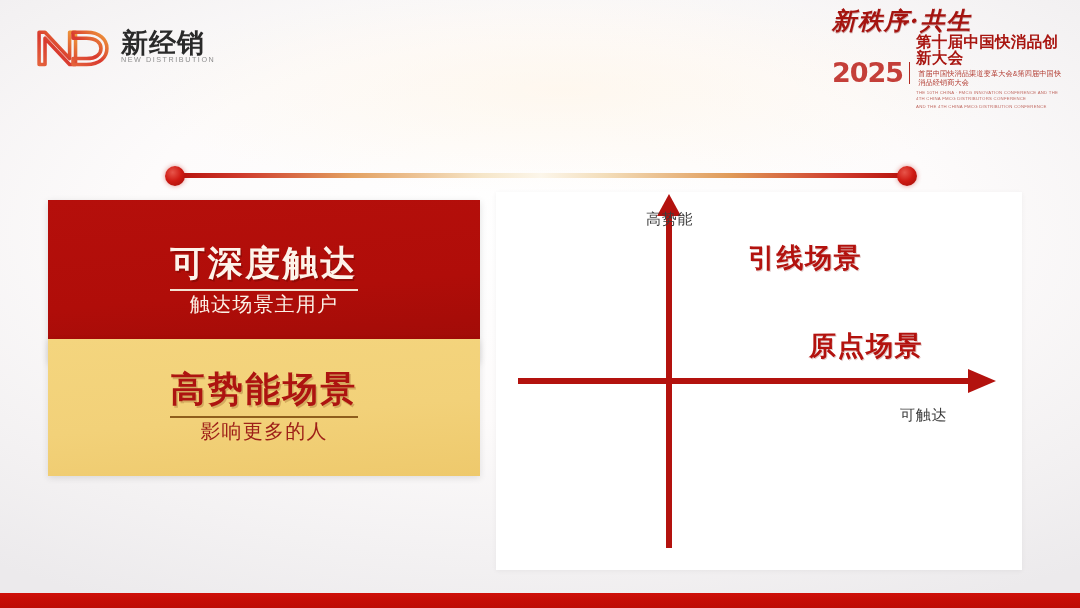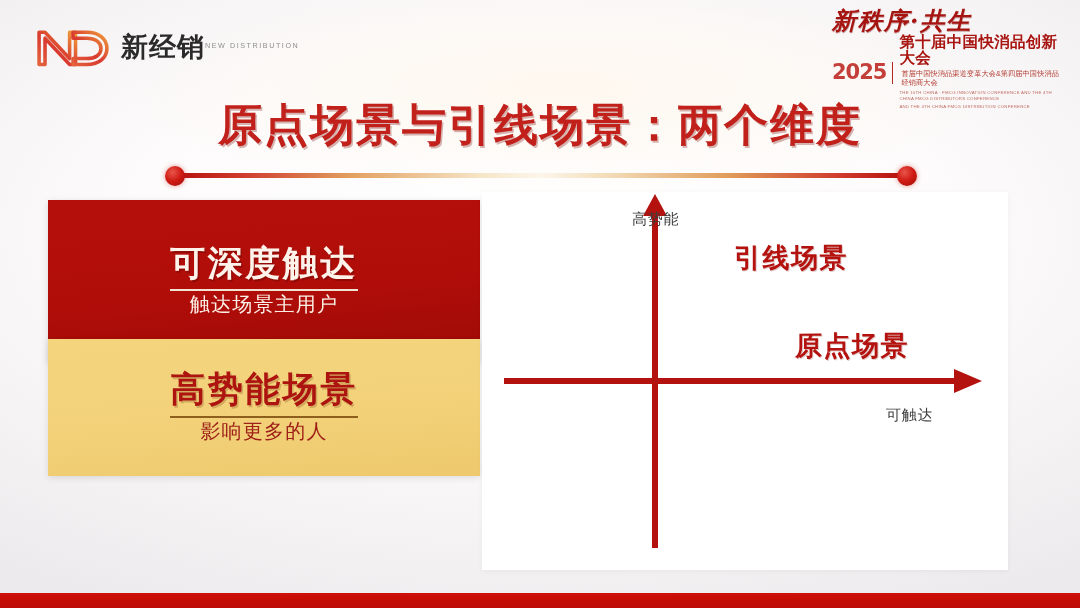--- a/index.html
+++ b/index.html
@@ -38,25 +38,24 @@
     display: flex;
     align-items: center;
     gap: 9px;
   }
   .brand-mark {
     width: 78px; height: 46px;
     display: block;
   }
   .brand-text {
     display: flex;
-    flex-direction: row;
+    flex-direction: column;
     justify-content: center;
     line-height: 1;
     padding-top: 2px;
-    align-items: center;
   }
   .brand-cn {
     font-size: 27px;
     font-weight: 700;
     color: #2a2a2a;
     letter-spacing: 1px;
     font-family: "DejaVu Sans", "Liberation Sans", sans-serif;
   }
   .brand-en {
     font-size: 7.2px;
@@ -84,21 +83,21 @@
     text-shadow: 0.5px 0.5px 0 rgba(120,10,8,0.35);
   }
   .conf-row {
     display: flex;
     align-items: center;
     justify-content: center;
     gap: 6px;
     margin-top: 2px;
   }
   .conf-year {
-    font-size: 21px;
+    font-size: 27px;
     font-weight: 700;
     color: #c0302a;
     letter-spacing: -1px;
     font-family: "DejaVu Sans", sans-serif;
     line-height: 1;
     opacity: 0.92;
   }
   .conf-bar {
     width: 1.5px;
     height: 22px;
@@ -214,21 +213,21 @@
     font-size: 20px;
     letter-spacing: 1.2px;
     font-family: "DejaVu Sans", "Liberation Sans", sans-serif;
   }
   .card-red .card-sub  { color: #fbefe5; }
   .card-gold .card-sub { color: #9e2018; font-weight: 500; }
 
   
   .panel {
     position: absolute;
-    left: 482px; top: 192px;
+    left: 496px; top: 192px;
     width: 526px; height: 378px;
     background: #ffffff;
     box-shadow: 0 1px 5px rgba(0,0,0,0.05);
   }
   .axis-svg {
     position: absolute;
     left: 0; top: 0;
     width: 526px; height: 378px;
   }
   .qlabel {
@@ -295,21 +294,20 @@
       <div class="conf-bar"></div>
       <div>
         <div class="conf-main">第十届中国快消品创新大会</div>
         <div class="conf-sub">首届中国快消品渠道变革大会&amp;第四届中国快消品经销商大会</div>
         <div class="conf-en">THE 10TH CHINA · FMCG INNOVATION CONFERENCE AND THE 4TH CHINA FMCG DISTRIBUTORS CONFERENCE</div>
         <div class="conf-en">AND THE 4TH CHINA FMCG DISTRIBUTION CONFERENCE</div>
       </div>
     </div>
   </div>
 
-  <div class="title">原点场景与引线场景：两个维度</div>
 
   <div class="divider-wrap">
     <div class="divider-line"></div>
     <div class="divider-dot left"></div>
     <div class="divider-dot right"></div>
   </div>
 
   <div class="card card-red">
     <div class="card-head">可深度触达</div>
     <div class="card-sub">触达场景主用户</div>

